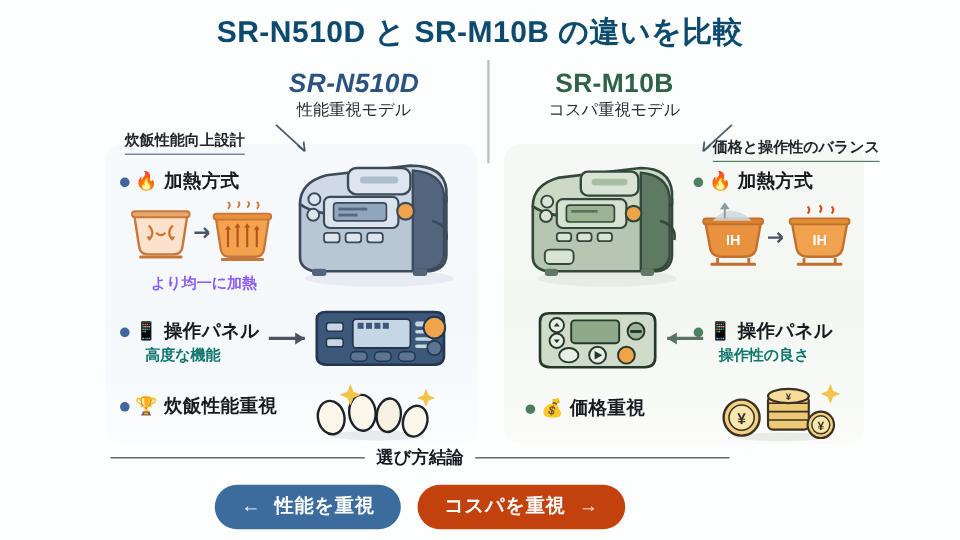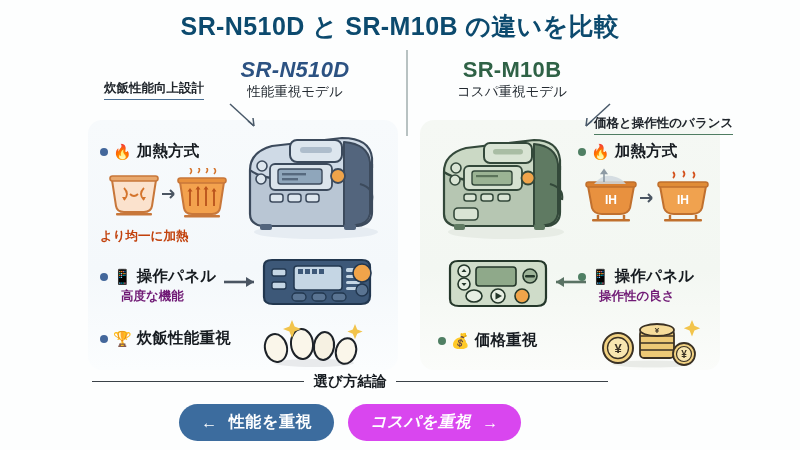--- a/index.html
+++ b/index.html
@@ -76,21 +76,21 @@
 
   
   .callout { position: absolute; white-space: nowrap; }
   .callout .ctext {
     font-size: 12.5px;
     font-weight: bold;
     color: #20262c;
     padding-bottom: 2px;
     display: inline-block;
   }
-  #callout-left  { left: 104px; top: 78px; font-family: Liberation Serif, serif; }
+  #callout-left  { left: 104px; top: 108px; font-family: Liberation Serif, serif; }
   #callout-left .ctext  { border-bottom: 1.6px solid #4a6f94; }
   #callout-right { left: 594px; top: 92px; }
   #callout-right .ctext { border-bottom: 1.6px solid #4f7d62; margin-top: 23px; }
 
   .leader { position: absolute; overflow: visible; }
   #leader-left  { left: 228px; top: 100px;  width: 60px; height: 40px; }
   #leader-right { left: 570px; top: 100px;  width: 46px; height: 40px; }
 
   
   .feat { position: absolute; white-space: nowrap; }
@@ -109,30 +109,31 @@
   .femoji { font-size: 15px; line-height: 1; }
   .flabel {
     font-size: 15.5px;
     font-weight: bold;
     color: #161b20;
     letter-spacing: 0.2px;
   }
   .fsub {
     font-size: 12.5px;
     font-weight: bold;
-    color: #701a75;
+    color: #0f766e;
     margin-top: 1px;
     margin-left: 21px;
   }
   .caption-under {
     position: absolute;
     font-size: 12.5px;
     font-weight: bold;
-    color: #c2410c;
+    color: #8b5cf6;
     white-space: nowrap;
+    text-align: center;
   }
 
   
   #feat-l1 { left: 100px; top: 141px; }
   #feat-l2 { left: 100px; top: 266px; }
   #feat-l3 { left: 100px; top: 328px; }
   #cap-l1  { left: 100px; top: 228px; width: 140px; }
   
   #feat-r1 { left: 578px; top: 141px; }
   #feat-r2 { left: 578px; top: 266px; }
@@ -194,21 +195,21 @@
     color: #ffffff;
     font-size: 16px;
     font-weight: bold;
     letter-spacing: 0.6px;
     white-space: nowrap;
     border: none;
     cursor: pointer;
     font-family: "Liberation Sans", "DejaVu Sans", sans-serif;
   }
   .cbtn.blue  { background: #3c6c9e; }
-  .cbtn.green { background: #d946ef; font-style: italic; }
+  .cbtn.green { background: #c2410c; }
   .cbtn .ar { font-size: 16px; }
 </style>
 </head>
 <body>
 
 <div id="stage">
 
   <div class="panel panel-left"></div>
   <div class="panel panel-right"></div>
 

